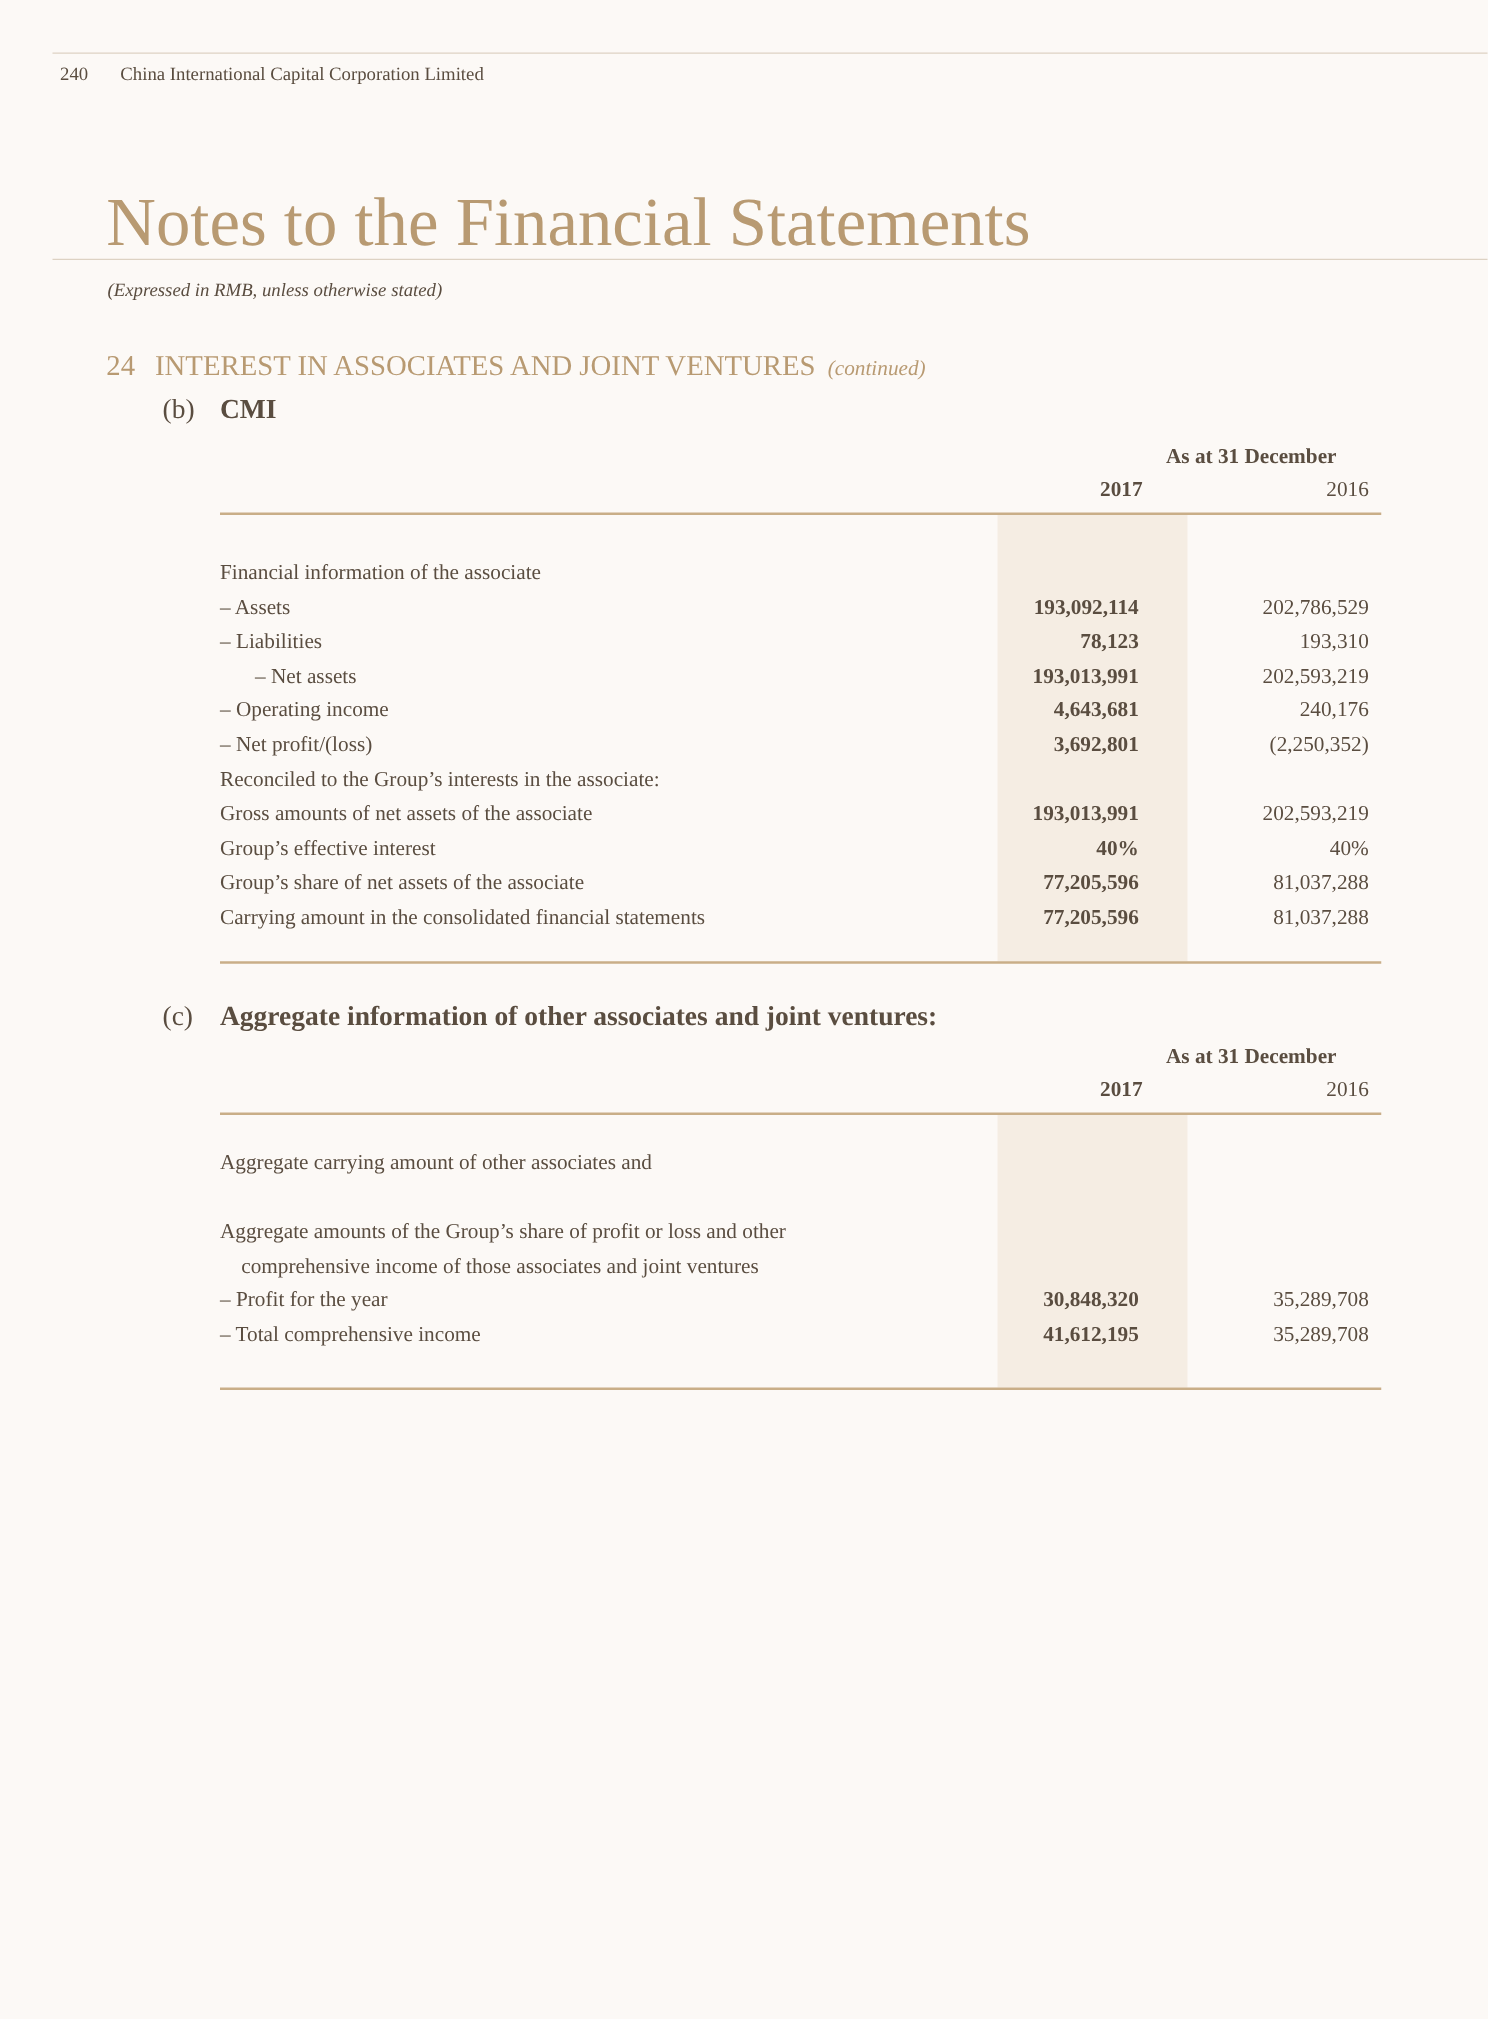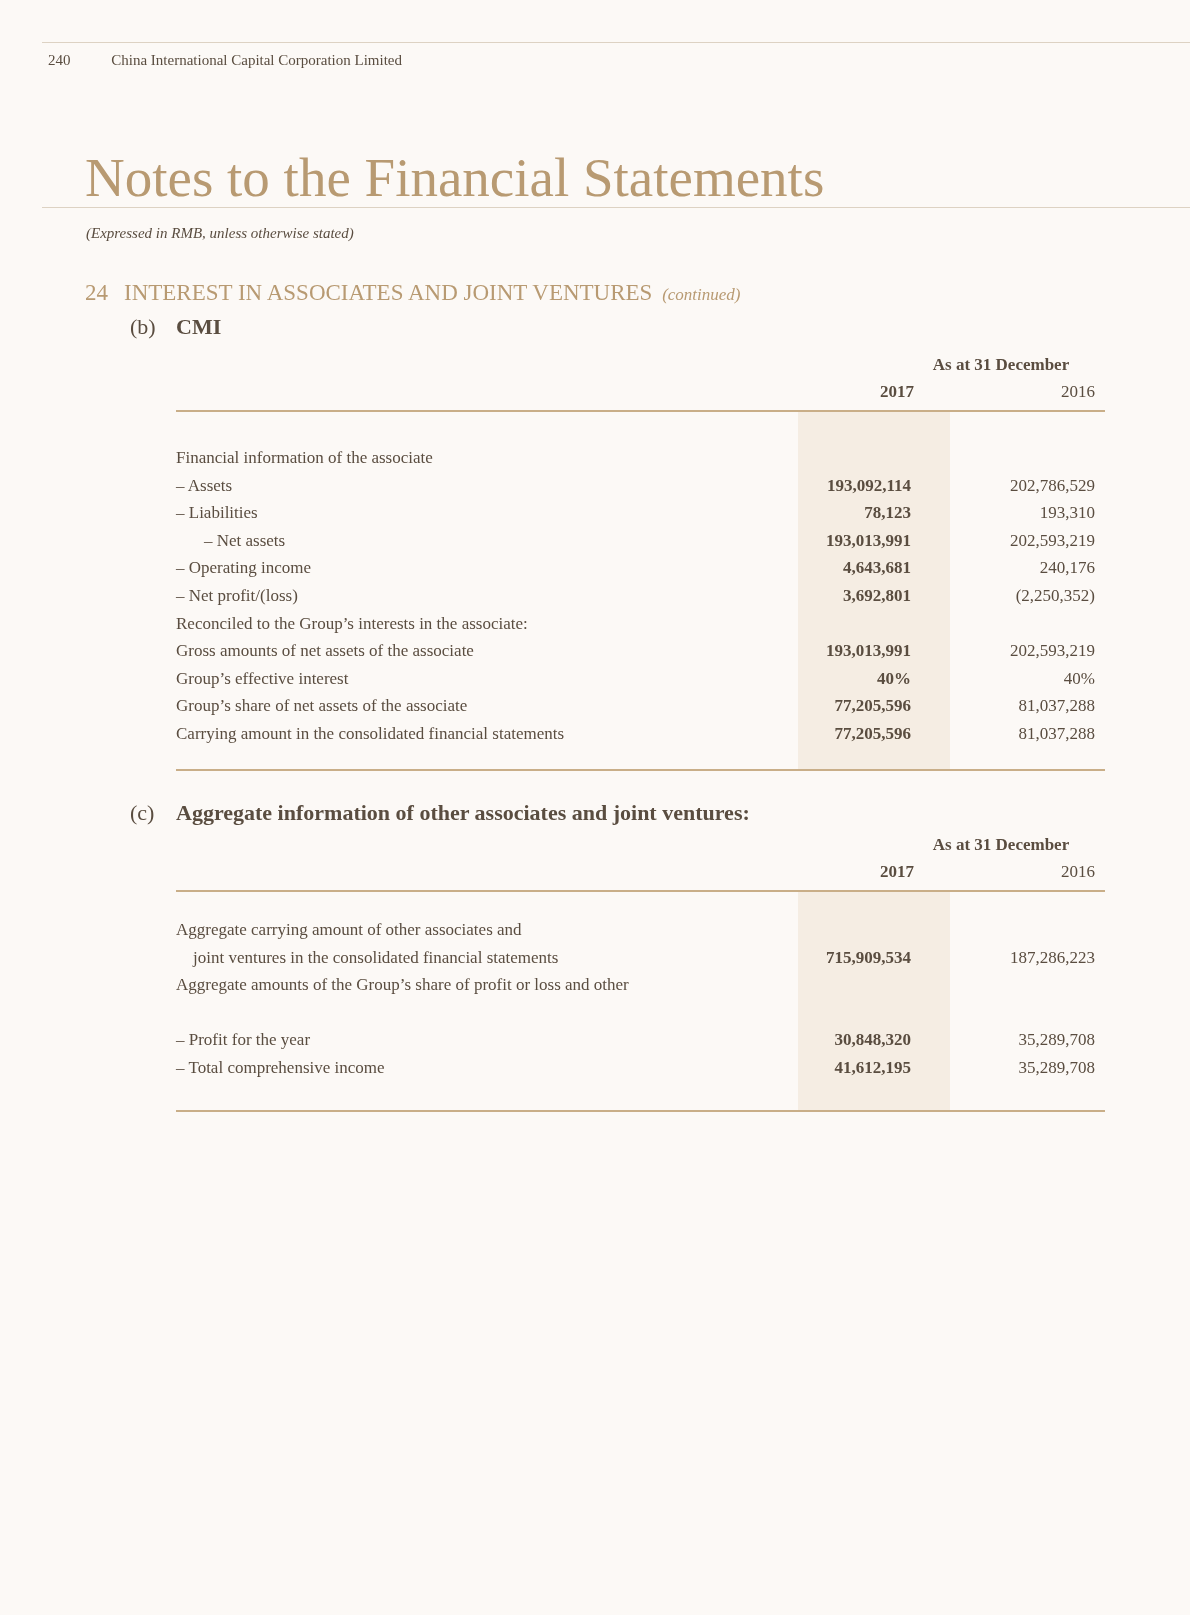--- a/index.html
+++ b/index.html
@@ -6,21 +6,21 @@
   body {
     width: 1190px; height: 1615px;
     background: #fcf9f6;
     font-family: "Liberation Serif", "DejaVu Serif", serif;
     color: #5a4d40;
     position: relative;
     overflow: hidden;
   }
   .rule-top { position: absolute; left: 42px; right: 0; top: 42px; height: 1px; background: #ddd2c3; }
   .running-head { position: absolute; left: 48px; top: 52px; font-size: 15px; color: #5a4d40; }
-  .running-head .pg { margin-right: 37px; text-align: right; }
+  .running-head .pg { margin-right: 22px; text-align: right; }
   .title { position: absolute; left: 85px; top: 146px; font-size: 55px; color: #b89a72; font-weight: normal; margin: 0; }
   .rule-title { position: absolute; left: 42px; right: 0; top: 207px; height: 1px; background: #ddd2c3; }
   .subtitle { position: absolute; left: 86px; top: 225px; font-size: 15px; font-style: italic; color: #5a4d40; }
   .note-head { position: absolute; left: 85px; top: 280px; font-size: 23px; color: #b89a72; }
   .note-head .num { margin-right: 16px; }
   .note-head .cont { font-style: italic; font-size: 17px; margin-left: 4px; }
   .sub-head { position: absolute; left: 130px; font-size: 22px; color: #5a4d40; }
   .sub-head .lbl { display: inline-block; width: 46px; }
   .sub-head .txt { font-weight: bold; }
 
@@ -134,27 +134,27 @@
   <div class="hdr-y y2" style="top:27px;">2016</div>
   <div class="rule" style="top:55px;"></div>
   <div class="shade" style="top: 57px; height: 218px;"></div>
   <div class="rows"></div>
   <div class="rule" style="top:275px;"></div>
 <div class="row" style="top: 81px;">
       <span class="lab">Aggregate carrying amount of other associates and</span>
       <span class="v1"></span>
       <span class="v2"></span>
     </div>
-    <div class="row" style="top: 108.6px;">
-      <span class="lab ind">joint ventures in the consolidated financial statements</span>
-      <span class="v1">715,909,534</span>
-      <span class="v2">187,286,223</span>
-    </div>
     <div class="row" style="top: 136.2px;">
       <span class="lab">Aggregate amounts of the Group’s share of profit or loss and other</span>
+      <span class="v1"></span>
+      <span class="v2"></span>
+    </div>
+    <div class="row" style="top: 163.8px;">
+      <span class="lab ind">comprehensive income of those associates and joint ventures</span>
       <span class="v1"></span>
       <span class="v2"></span>
     </div>
     <div class="row" style="top: 191.4px;">
       <span class="lab">– Profit for the year</span>
       <span class="v1">30,848,320</span>
       <span class="v2">35,289,708</span>
     </div>
     <div class="row" style="top: 219px;">
       <span class="lab">– Total comprehensive income</span>

